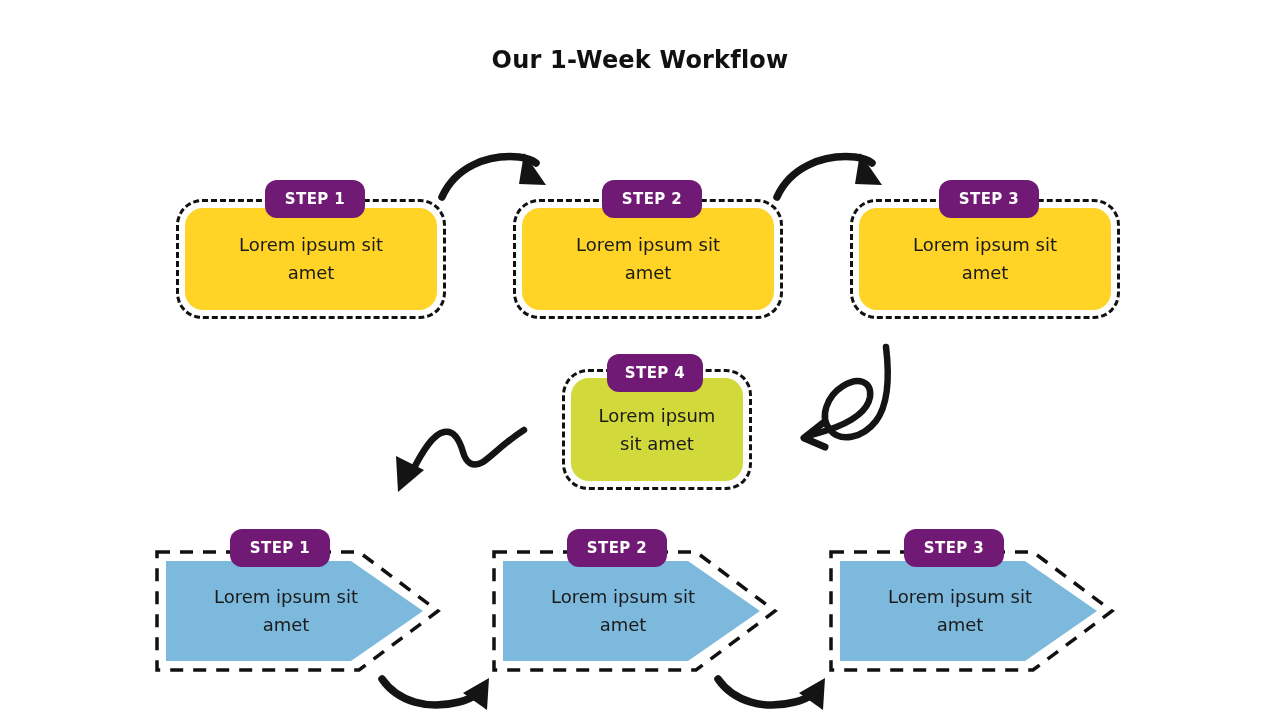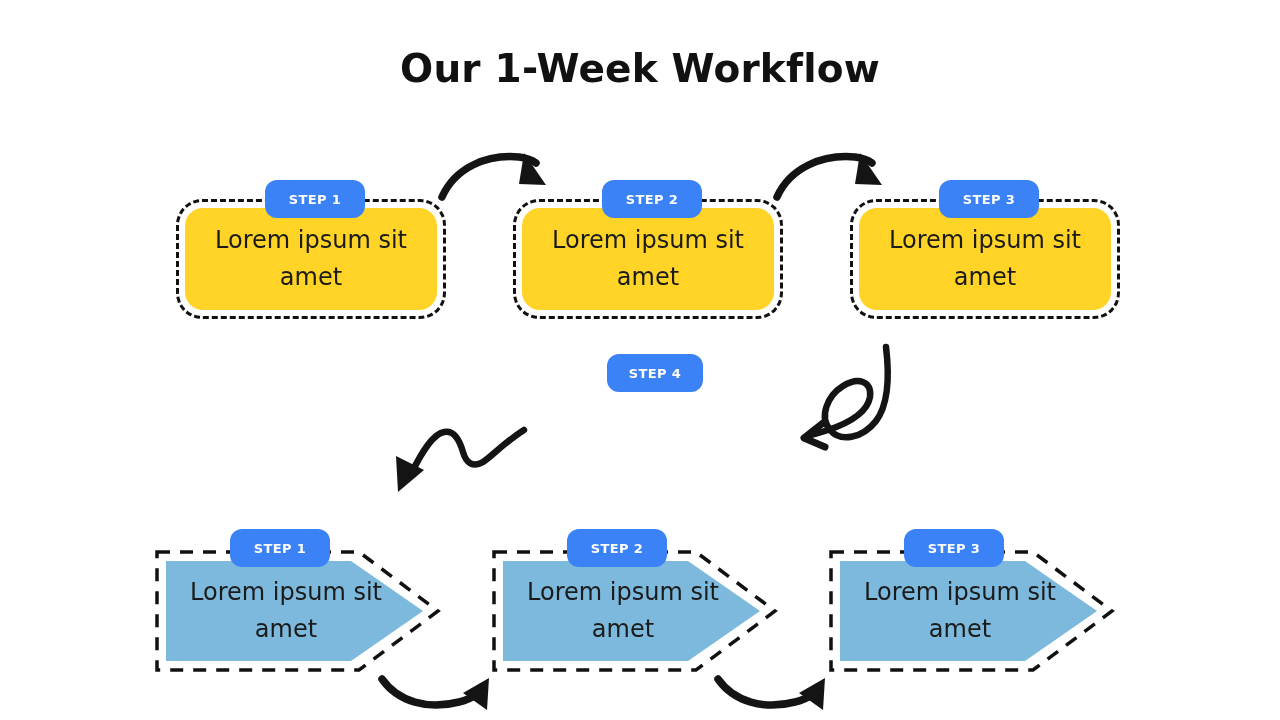--- a/index.html
+++ b/index.html
@@ -23,21 +23,21 @@
   }
 
   
   .title {
     position: absolute;
     left: 0;
     top: 46px;
     width: 1280px;
     text-align: center;
     font-family: "DejaVu Sans", sans-serif;
-    font-size: 39px;
+    font-size: 24px;
     font-weight: bold;
     letter-spacing: 0.2px;
     color: #111111;
     white-space: nowrap;
   }
 
   
   .node {
     position: absolute;
   }
@@ -70,43 +70,43 @@
 
   
   .node-text {
     position: absolute;
     box-sizing: border-box;
     display: flex;
     align-items: center;
     justify-content: center;
     text-align: center;
     font-family: "DejaVu Sans", sans-serif;
-    font-size: 24px;
+    font-size: 18px;
     font-weight: normal;
     line-height: 1.55;
     color: #1b1b1b;
     padding: 0 10px;
     white-space: pre-line;
   }
   .node-text.chev-text {
     justify-content: center;
   }
 
   
   .badge {
     position: absolute;
     box-sizing: border-box;
     display: flex;
     align-items: center;
     justify-content: center;
-    background: #3b82f6;
+    background: #701a75;
     border-radius: 12px;
     color: #ffffff;
     font-family: "DejaVu Sans", sans-serif;
-    font-size: 13px;
+    font-size: 15px;
     font-weight: bold;
     letter-spacing: 0.4px;
     white-space: nowrap;
     z-index: 6;
   }
 
   
   .arrows {
     position: absolute;
     left: 0;
@@ -158,20 +158,26 @@
   <div class="badge" style="left:602px; top:180px; width:100px; height:38px;">STEP 2</div>
 
   <div class="node" style="left:850px; top:199px; width:270px; height:120px;">
     <div class="dash-rounded" style="width:270px; height:120px;"></div>
     <div class="fill-rounded" style="left:9px; top:9px; width:252px; height:102px; background:#FFD426;"></div>
     <div class="node-text" style="left:9px; top:9px; width:252px; height:102px;">Lorem ipsum sit
 amet</div>
   </div>
   <div class="badge" style="left:939px; top:180px; width:100px; height:38px;">STEP 3</div>
 
+  <div class="node" style="left:562px; top:369px; width:190px; height:121px;">
+    <div class="dash-rounded" style="width:190px; height:121px;"></div>
+    <div class="fill-rounded" style="left:9px; top:9px; width:172px; height:103px; background:#D2D93A;"></div>
+    <div class="node-text" style="left:9px; top:9px; width:172px; height:103px;">Lorem ipsum
+sit amet</div>
+  </div>
   <div class="badge" style="left:607px; top:354px; width:96px; height:38px;">STEP 4</div>
 
   <div class="node" style="left:155px; top:550px; width:285px; height:122px;">
     <svg class="chev-svg" width="285" height="122" viewBox="0 0 285 122">
       <path d="M2,2 L204,2 L283,61 L204,120 L2,120 Z" fill="none" stroke="#111111" stroke-width="3.5" stroke-dasharray="13 10"></path>
       <path d="M11,11 L196,11 L268,61 L196,111 L11,111 Z" fill="#7CB9DC"></path>
     </svg>
     <div class="node-text chev-text" style="left:11px; top:11px; width:240px; height:100px;">Lorem ipsum sit
 amet</div>
   </div>

